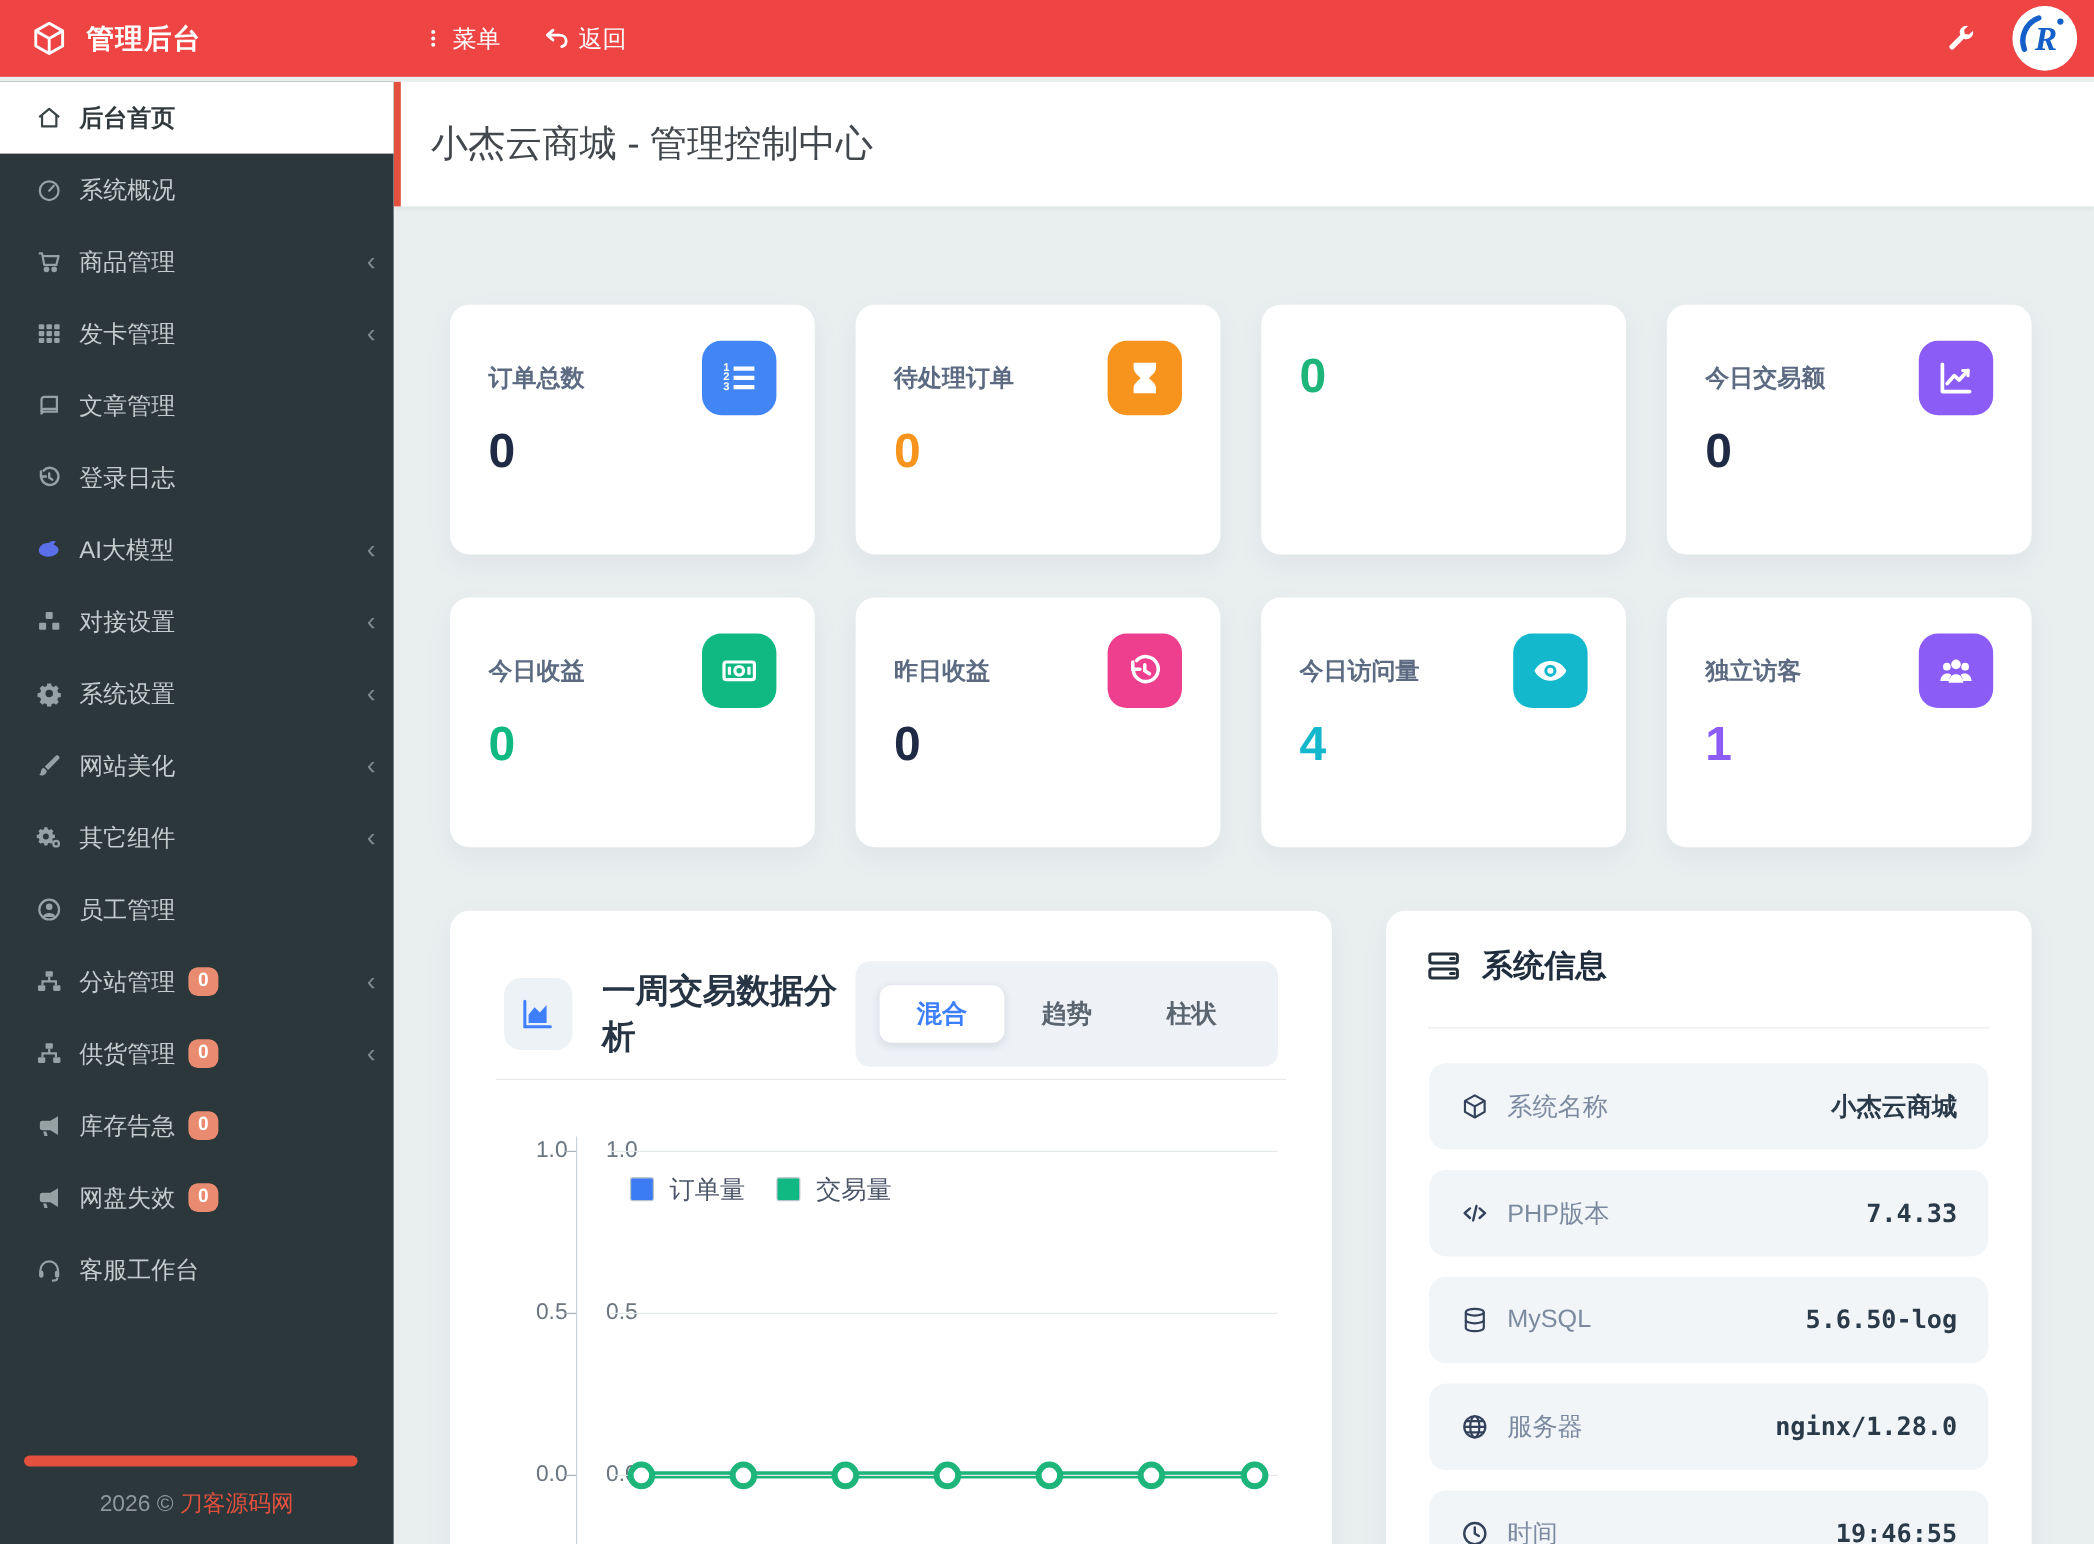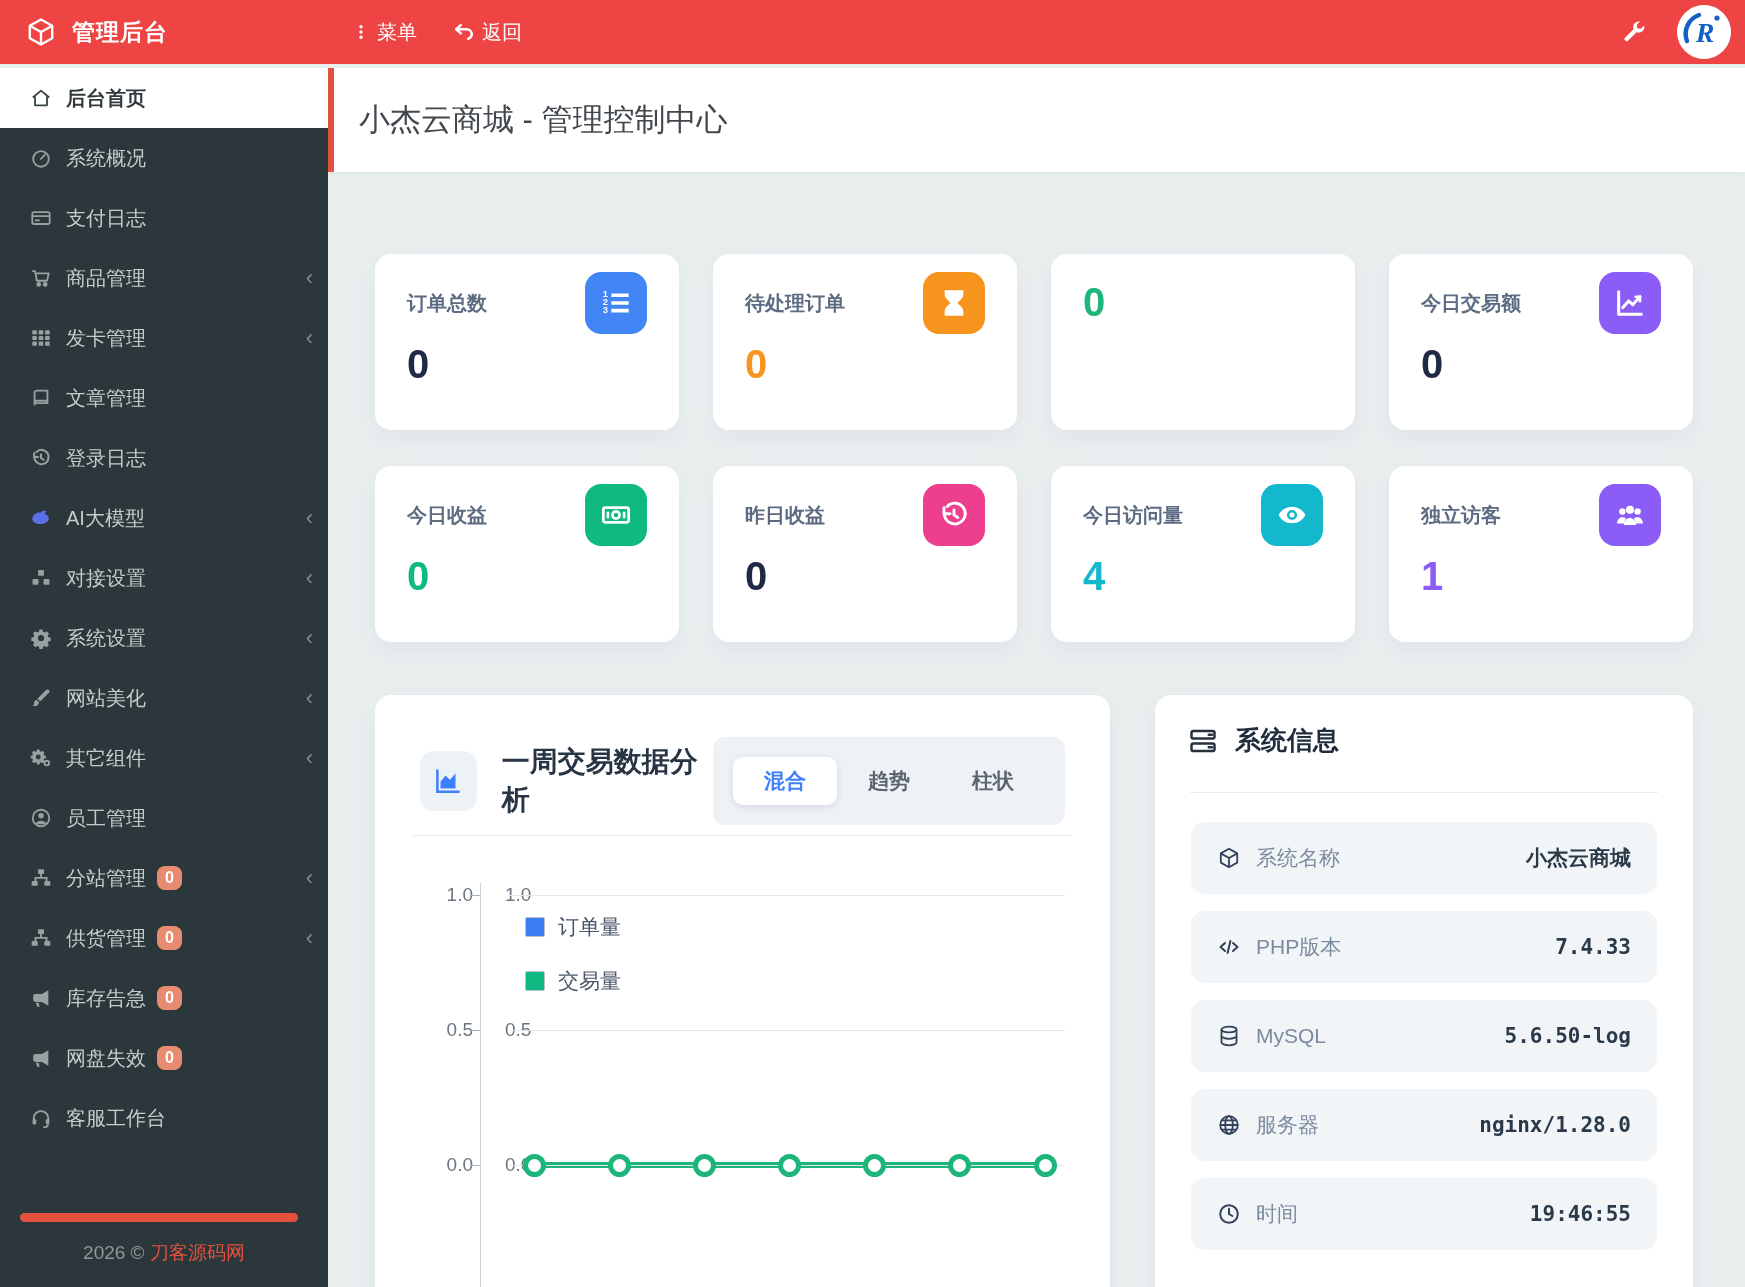--- a/index.html
+++ b/index.html
@@ -38,21 +38,21 @@
 
   
   .main{position:absolute;left:328px;top:68px;right:0;bottom:0;overflow:hidden}
   .titlebar{height:104px;background:#fff;border-left:6px solid #e3513e;display:flex;align-items:center;
             box-shadow:0 2px 5px rgba(0,0,0,.05)}
   .page-title{font-size:31px;color:#42484e;margin-left:25px;font-weight:500}
   .content{padding:0 52px 0 47px}
 
   
   .stats{display:grid;grid-template-columns:repeat(4,1fr);column-gap:34px;row-gap:36px;margin-top:82px}
-  .stat-card{background:#fff;border-radius:16px;height:176px;box-sizing:border-box;padding:18px 32px;
+  .stat-card{background:#fff;border-radius:16px;height:208px;box-sizing:border-box;padding:30px 32px;
              box-shadow:0 8px 20px rgba(110,130,150,.08)}
   .stat-top{display:flex;justify-content:space-between;align-items:center}
   .stat-label{font-size:20px;color:#5c6b82;font-weight:bold}
   .stat-icon{width:62px;height:62px;border-radius:16px;color:#fff;flex:none;
              display:flex;align-items:center;justify-content:center}
   .stat-icon svg{width:32px;height:32px}
   .stat-value{font-size:40px;font-weight:bold;margin-top:8px}
 
   
   .bottom{display:flex;gap:45px;margin-top:53px;align-items:flex-start}
@@ -71,21 +71,21 @@
   .tab.active{background:#fff;color:#3d7fff;box-shadow:0 2px 7px rgba(40,60,90,.12)}
   .chart-divider{position:absolute;top:140px;left:38px;right:38px;height:1px;background:#e8ecef}
 
   .plot{position:absolute;left:0;top:140px;right:0;bottom:0;overflow:hidden}
   .y-axis{position:absolute;left:105px;top:48px;bottom:0;width:1px;background:#ccd3d8}
   .tick-label{position:absolute;font-size:19px;color:#6b7680;transform:translateY(-50%)}
   .tick-label.col1{text-align:right;width:60px;left:38px}
   .tick-label.col2{left:130px}
   .tick-dash{position:absolute;left:96px;width:9px;height:1px;background:#aab3ba}
   .gridline{position:absolute;left:135px;width:555px;height:1px;background:#e3e8eb}
-  .legend{position:absolute;left:150px;top:78px;display:flex;flex-direction:column;gap:26px}
+  .legend{position:absolute;left:150px;top:78px;display:flex;flex-direction:row;gap:26px}
   .legend-item{display:flex;align-items:center;gap:13px;font-size:21px;color:#4a5568;cursor:pointer}
   .legend-swatch{width:18px;height:18px;border-radius:2px;border:1px solid #b9c4cc}
   .data-line{position:absolute;left:159px;top:327px;width:511px;height:6px;background:#1db57a;border-radius:3px}
   .marker{position:absolute;width:13px;height:13px;border-radius:50%;background:#fff;border:5px solid #1db57a}
 
   
   .sys-head{position:absolute;top:28px;left:33px;display:flex;align-items:center;gap:17px;color:#26313e}
   .sys-head .icn svg{width:30px;height:30px}
   .sys-title{font-size:26px;font-weight:bold;color:#1f2d3d}
   .sys-divider{position:absolute;top:97px;left:35px;right:35px;height:1px;background:#e8ecef}
@@ -164,29 +164,20 @@
         <span class="icn s-icon">
           <svg width="24" height="24" viewBox="0 0 24 24" fill="none" stroke="currentColor" stroke-width="2">
             <circle cx="12" cy="13" r="8.5"></circle>
             <path d="M12 13l4.2-4.6" stroke-linecap="round"></path>
           </svg>
         </span>
         <span>系统概况</span>
       </div>
       <div class="side-item">
         <span class="icn s-icon">
-          <svg width="24" height="24" viewBox="0 0 24 24" fill="none" stroke="currentColor" stroke-width="2">
-            <rect x="2.5" y="5.5" width="19" height="13" rx="2"></rect>
-            <path d="M2.5 10h19M5.5 14.5h5"></path>
-          </svg>
-        </span>
-        <span>支付日志</span>
-      </div>
-      <div class="side-item">
-        <span class="icn s-icon">
           <svg width="24" height="24" viewBox="0 0 24 24" fill="none" stroke="currentColor" stroke-width="2" stroke-linejoin="round">
             <path d="M2.5 4.5h3l2 10.5h11l2-8H7"></path>
             <circle cx="9.5" cy="19" r="1.6" fill="currentColor"></circle>
             <circle cx="16.5" cy="19" r="1.6" fill="currentColor"></circle>
           </svg>
         </span>
         <span>商品管理</span>
         <span class="side-chevron">‹</span>
       </div>
       <div class="side-item">

